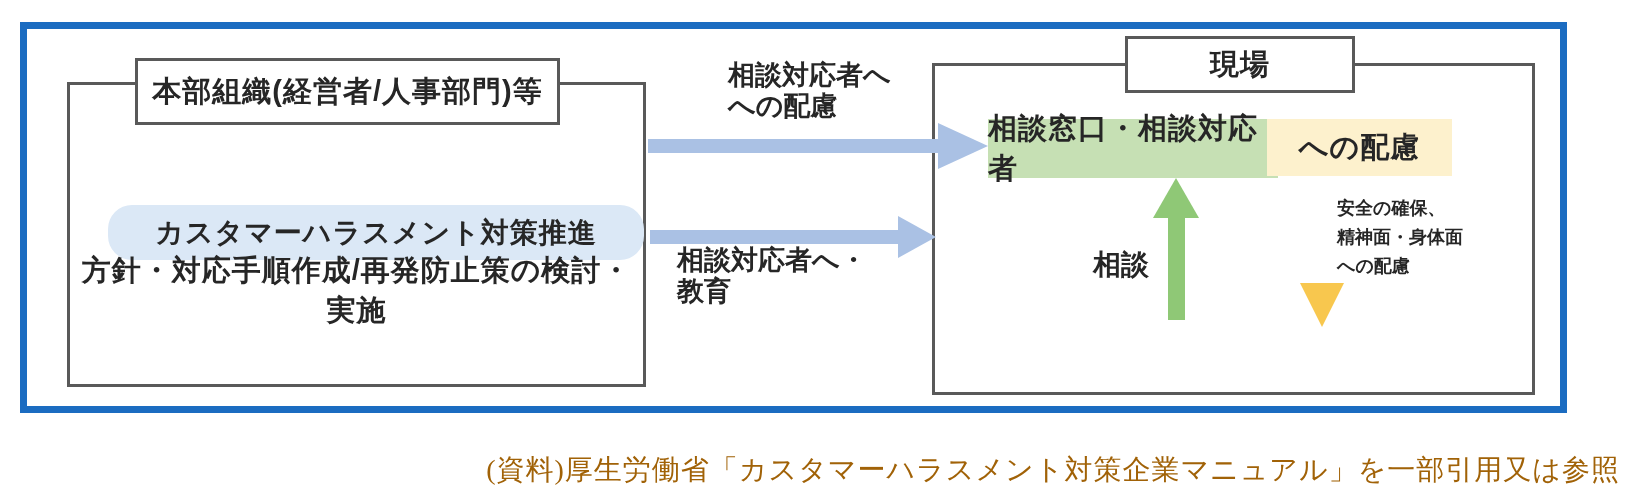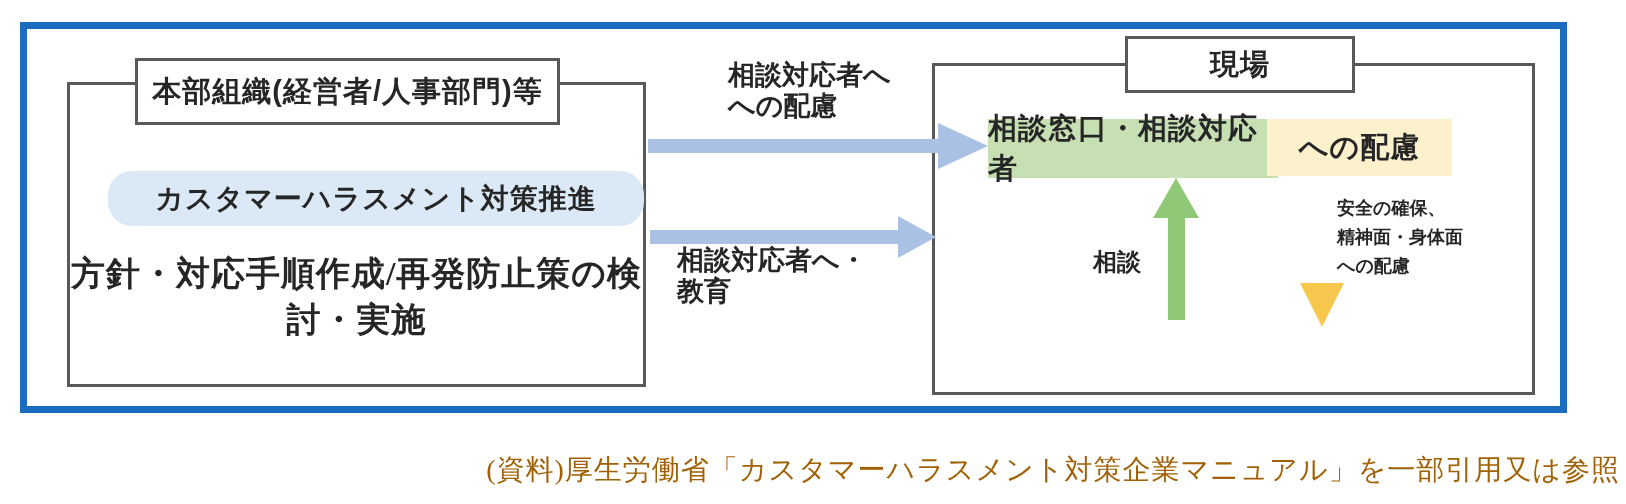--- a/index.html
+++ b/index.html
@@ -13,30 +13,30 @@
   
   .bigbox{border:3px solid #595959;background:#ffffff;}
   .hq-box{left:67px;top:82px;width:579px;height:305px;z-index:1;}
   .site-box{left:932px;top:63px;width:603px;height:332px;z-index:1;}
   
   .titletab{border:3px solid #595959;background:#ffffff;z-index:3;display:flex;align-items:center;justify-content:center;font-weight:bold;font-size:29px;letter-spacing:1px;}
   .hq-title{left:135px;top:58px;width:425px;height:67px;}
   .site-title{left:1125px;top:36px;width:230px;height:57px;}
   
   .fillbox{display:flex;align-items:center;justify-content:center;font-weight:bold;font-size:29px;z-index:4;letter-spacing:1px;}
-  .promo{left:108px;top:171px;width:536px;height:55px;background:#dbe8f6;font-size:28px;border-radius:24px;}
+  .promo{left:108px;top:205px;width:536px;height:55px;background:#dbe8f6;font-size:28px;border-radius:24px;}
   .consult-box{left:988px;top:119px;width:290px;height:59px;background:#c6e0b4;}
   .supervisor-box{left:1267px;top:119px;width:185px;height:57px;background:#fdf1cd;}
   .victim-box{left:1060px;top:320px;width:348px;height:49px;background:#d9d9d9;z-index:2;}
   
   .lbl{font-weight:bold;white-space:pre-line;z-index:5;}
-  .policy{left:67px;top:251px;width:579px;text-align:center;font-size:34px;letter-spacing:1px;font-family:Liberation Serif, serif;}
+  .policy{left:67px;top:251px;width:579px;text-align:center;font-size:29px;letter-spacing:1px;}
   .training-lbl{left:728px;top:60px;font-size:27px;line-height:31px;}
   .procedure-lbl{left:677px;top:245px;font-size:27px;line-height:31px;}
-  .consult-lbl{left:1093px;top:246px;font-size:24px;}
+  .consult-lbl{left:1093px;top:246px;font-size:28px;}
   .safety-lbl{left:1337px;top:194px;font-size:18px;line-height:29px;}
   
   .h-shaft{height:14px;background:#aac1e4;z-index:4;}
   .h-head{width:0;height:0;border-top:23px solid transparent;border-bottom:23px solid transparent;border-left:50px solid #aac1e4;z-index:4;}
   .a1-shaft{left:648px;top:139px;width:292px;}
   .a1-head{left:938px;top:123px;}
   .a2-shaft{left:650px;top:230px;width:250px;}
   .a2-head{left:898px;top:216px;border-top-width:21px;border-bottom-width:21px;border-left-width:38px;}
   
   .v-shaft{width:17px;z-index:4;}

